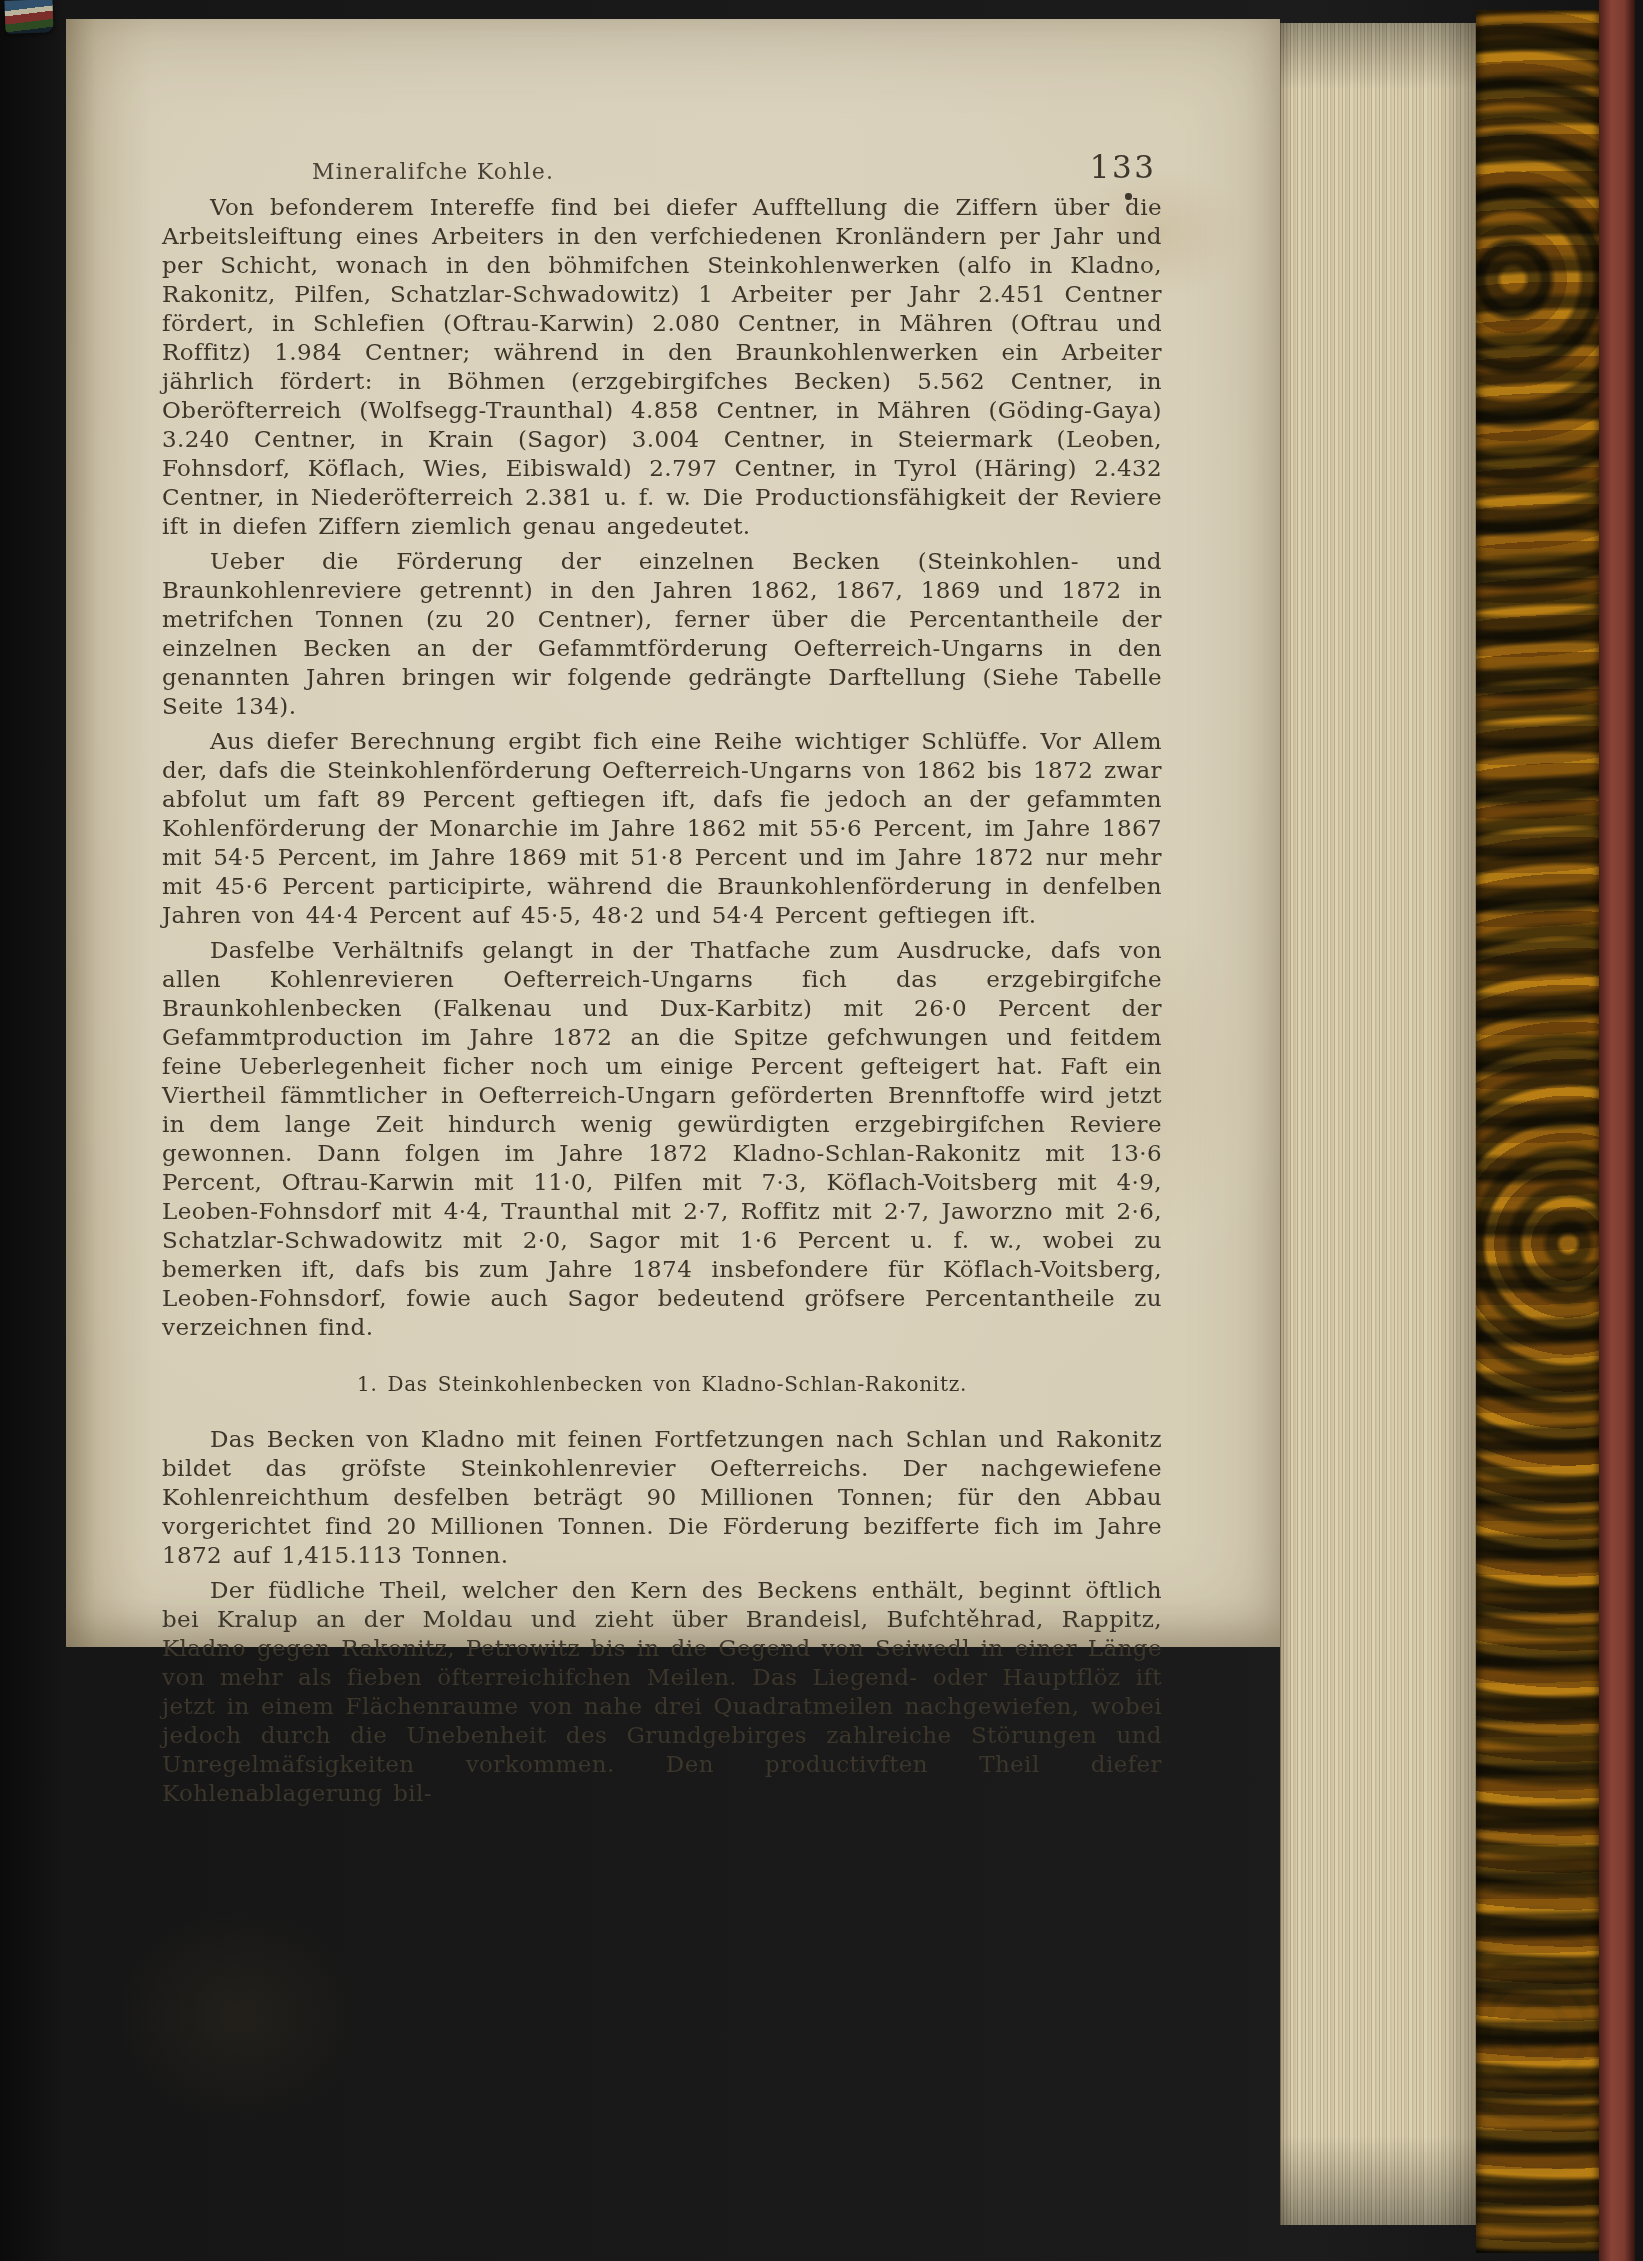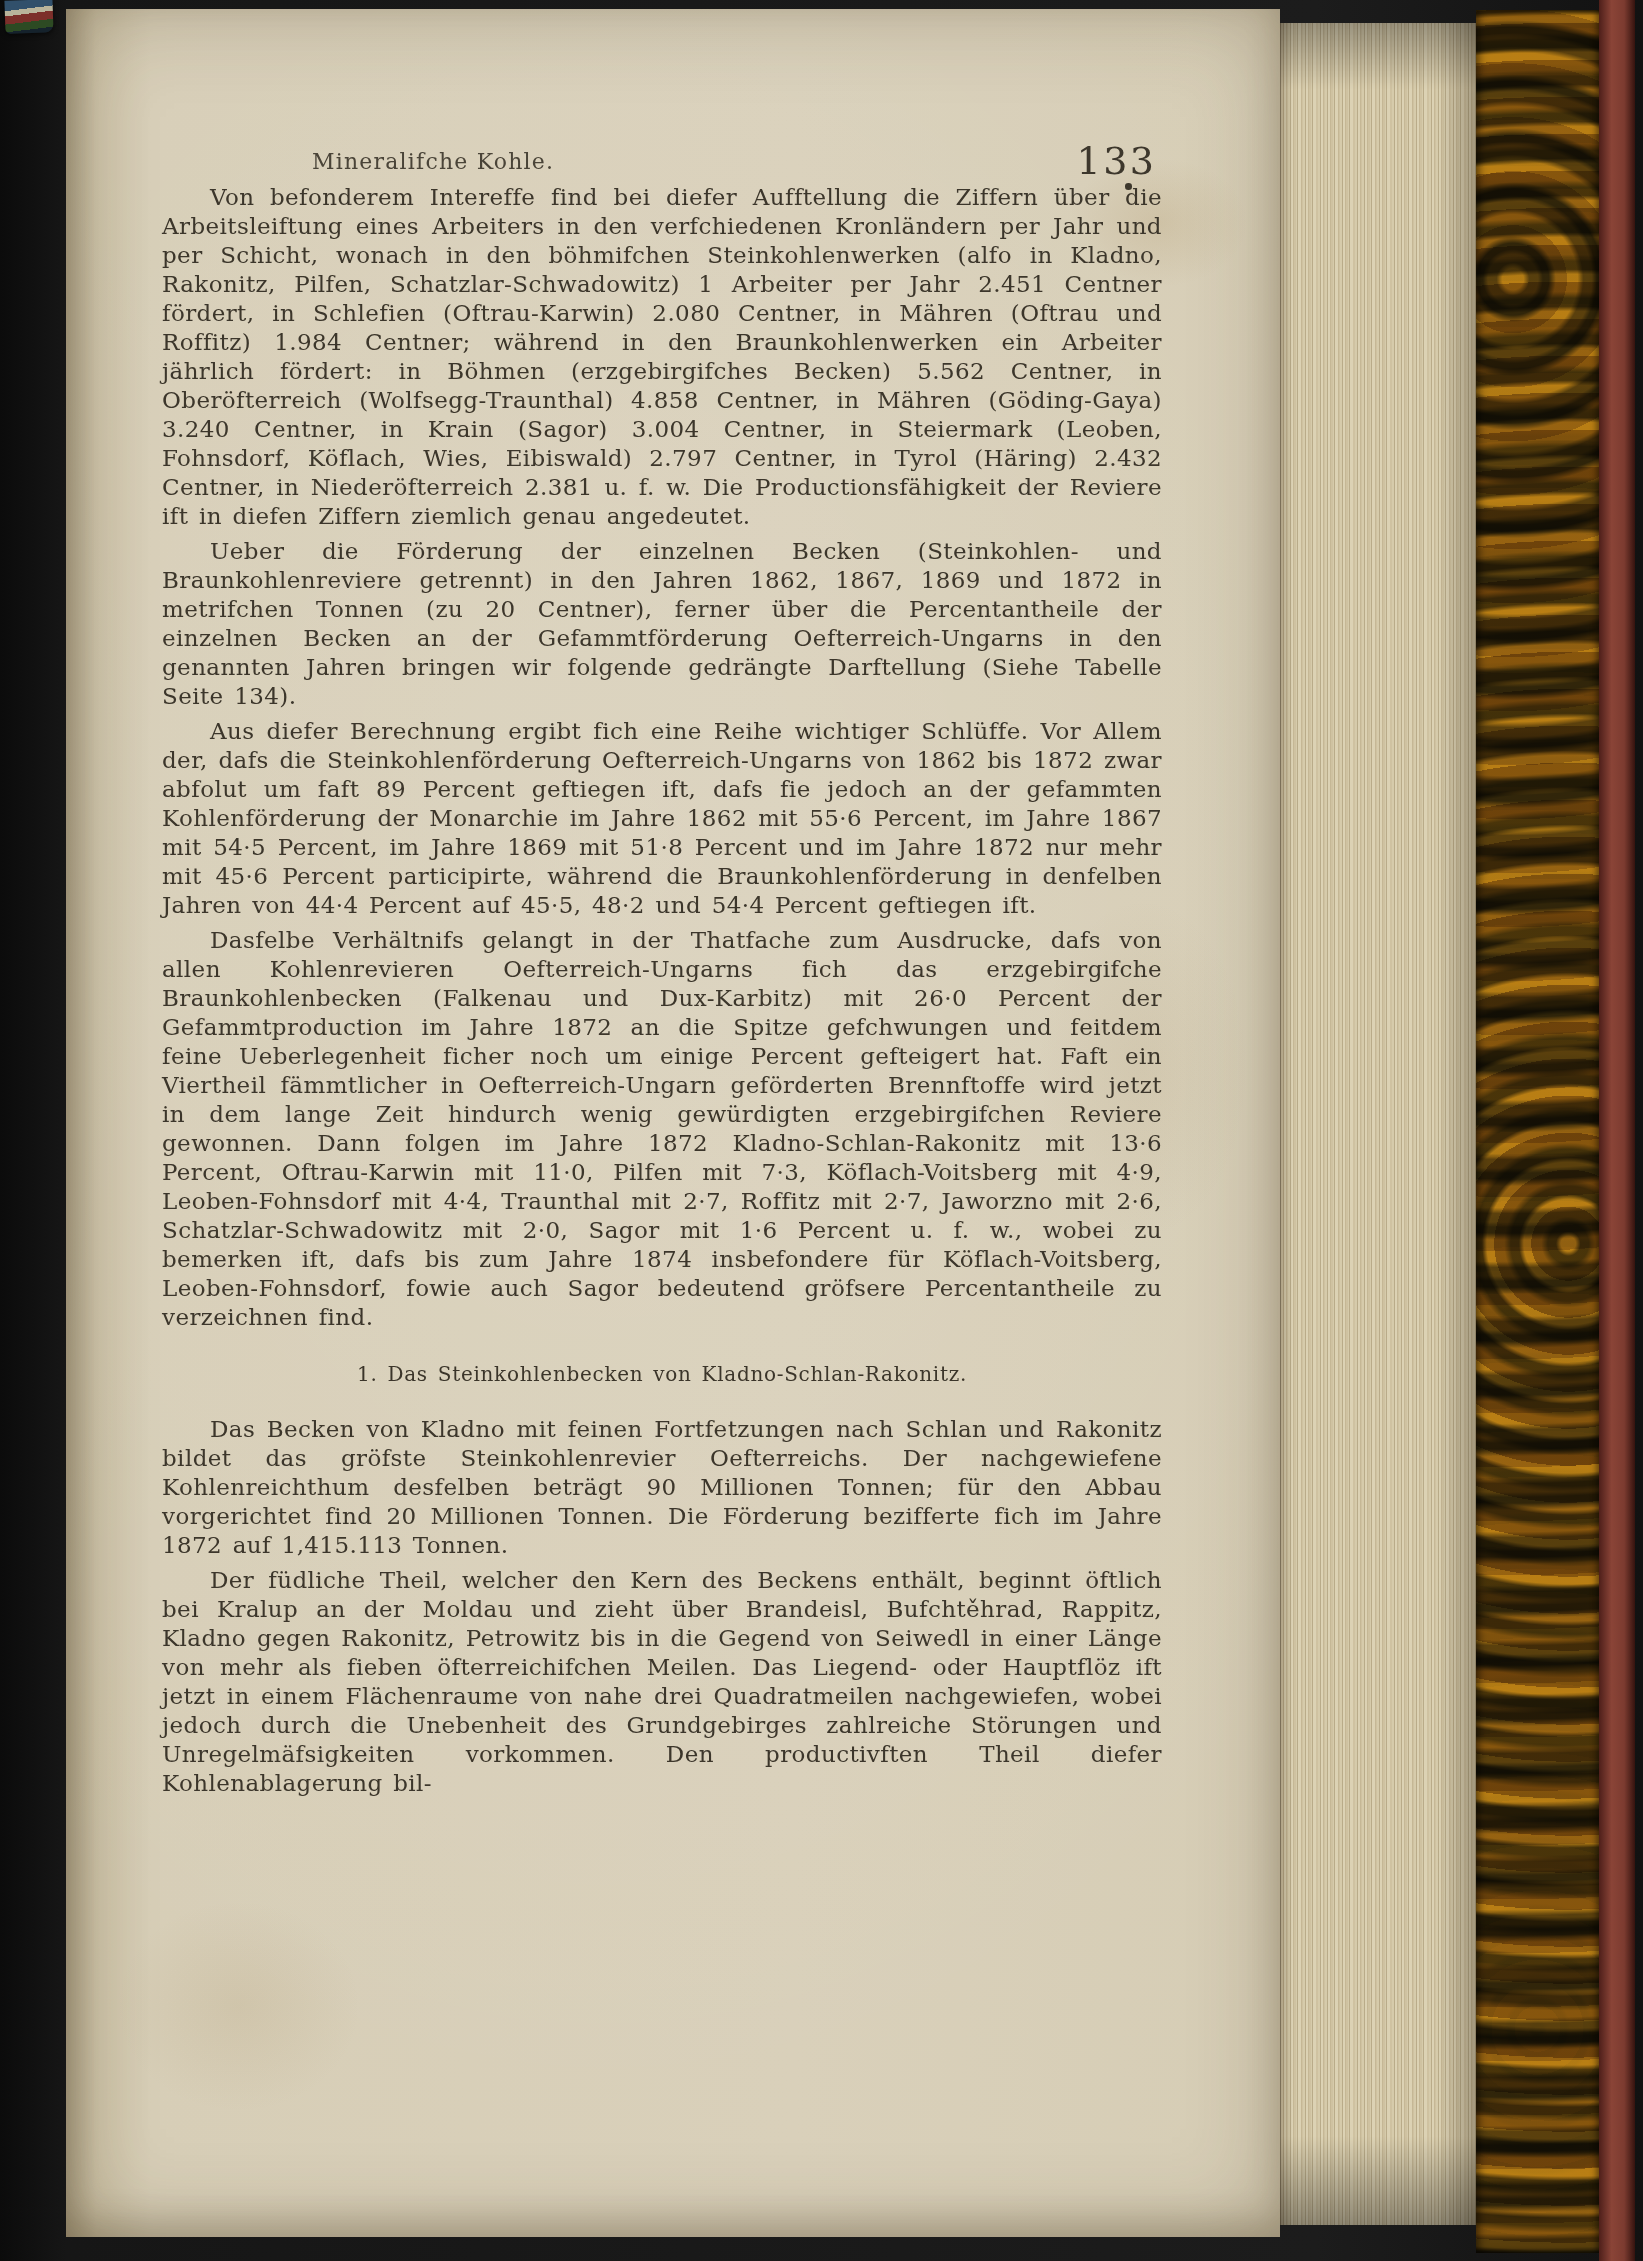--- a/index.html
+++ b/index.html
@@ -13,38 +13,38 @@
   
   .headband{
     position:absolute;left:5px;top:0;width:48px;height:33px;
     background:linear-gradient(175deg,#31506b 0 28%,#b9b49b 28% 42%,#7c2f2a 42% 64%,#2d4a23 64% 85%,#15222c 85%);
     border-radius:0 0 8.2px 5px;
     transform:rotate(-2deg);
     box-shadow:0 1.6px 5px rgba(0,0,0,.6);
   }
   
   .page{
-    position:absolute;left:66px;top:9px;width:1214px;height:2228px;
+    position:absolute;left:66px;top:19px;width:1214px;height:1628px;
     background:
       radial-gradient(ellipse 120% 90% at 45% 38%, rgba(255,255,255,.10), rgba(0,0,0,0) 65%),
       linear-gradient(90deg,#b4a98e 0,#cdc3a8 2.5%,#d7ceb7 7%,#d9d0ba 60%,#d6cdb5 100%);
     box-shadow:inset 0 0 90px rgba(70,52,22,.28), inset 0 -15px 33px rgba(60,45,20,.22);
   }
   .stain{position:absolute;border-radius:50%;pointer-events:none;}
   .stain.s1{left:1002px;top:148px;width:181px;height:131px;background:radial-gradient(ellipse at center, rgba(150,115,55,.14), rgba(0,0,0,0) 70%);}
   .stain.s2{left:49px;top:1890px;width:247px;height:214px;background:radial-gradient(ellipse at center, rgba(140,110,60,.10), rgba(0,0,0,0) 70%);}
   .stain.s3{left:970px;top:887px;width:214px;height:345px;background:radial-gradient(ellipse at center, rgba(130,100,50,.08), rgba(0,0,0,0) 70%);}
   
   .page-header{position:absolute;left:90px;right:112px;top:130px;height:49px;color:#443e32;}
   .running-title{
     position:absolute;left:156px;top:10px;
     font-size:22px;letter-spacing:1.2px;color:#4a topo44338;
   }
   .running-title{color:#4a4438;}
-  .page-number{position:absolute;right:11.5px;top:0;font-size:38px;letter-spacing:2.5px;color:#3d372c;}
+  .page-number{position:absolute;right:11.5px;top:0;font-size:31px;letter-spacing:2.5px;color:#3d372c;}
   .ink-dot{position:absolute;right:36px;top:44px;width:6.6px;height:6.6px;border-radius:50%;background:#3d372c;}
   
   .text-block{
     position:absolute;left:90px;top:168px;width:1012px;
     color:#3c362b;
     font-size:23px;line-height:29px;
     text-align:justify;
     letter-spacing:0.4px;word-spacing:2.9px;
   }
   .text-block p{margin:6px;text-indent:48px;}

